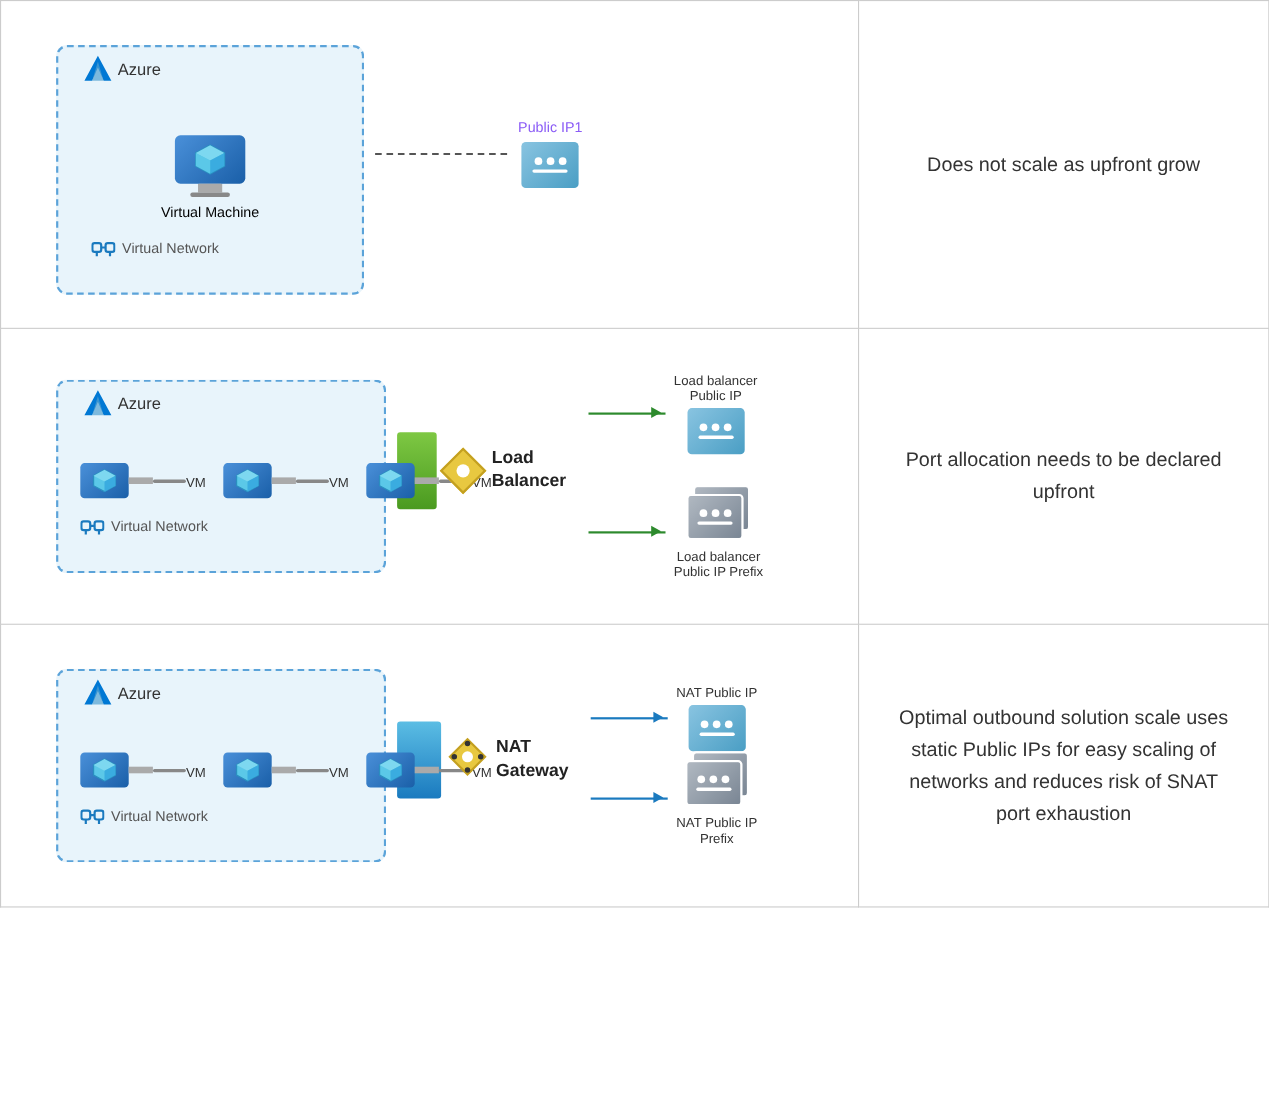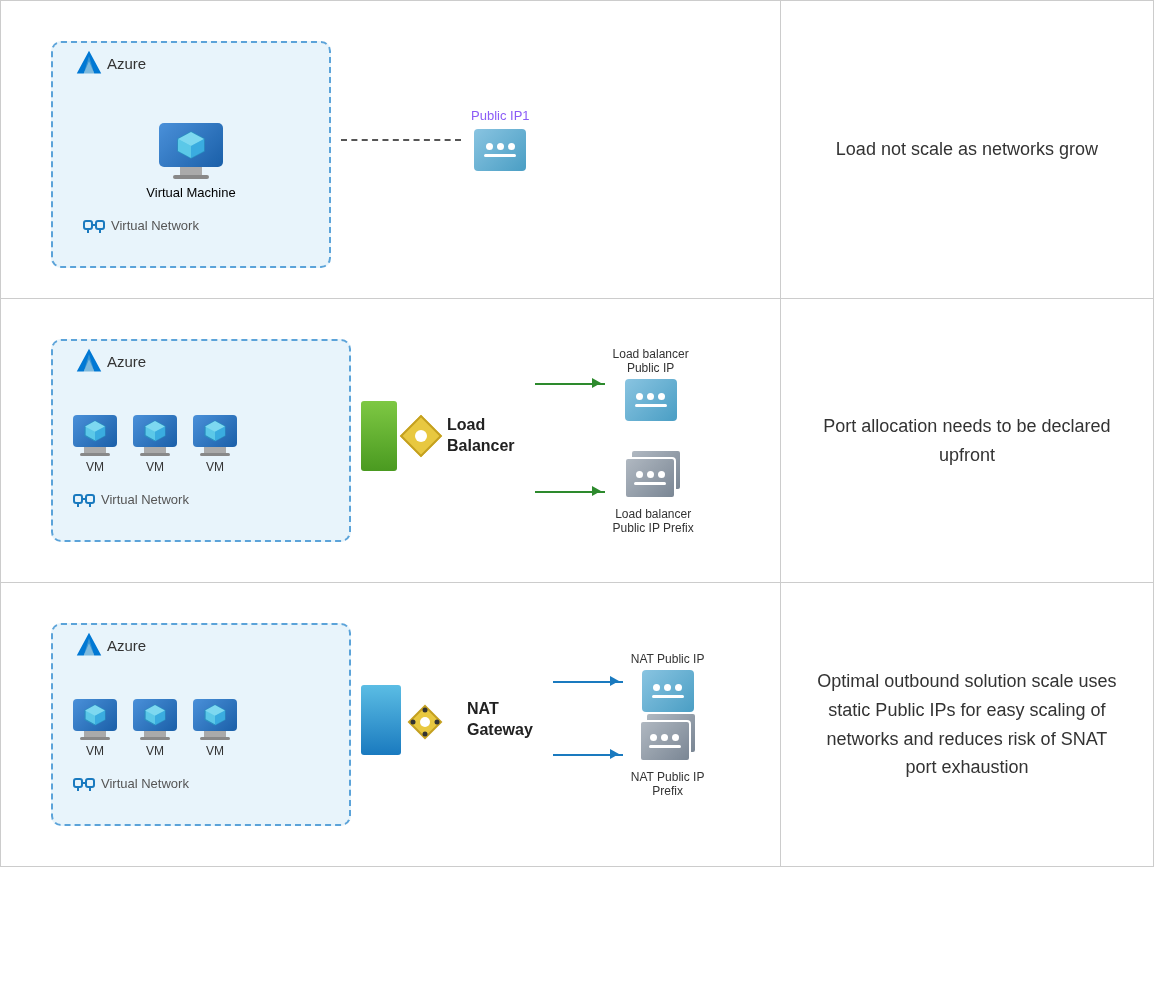--- a/index.html
+++ b/index.html
@@ -127,21 +127,21 @@
     .icon-label {
       font-size: 13px;
       color: #000000;
       text-align: center;
       margin-top: 6px;
     }
 
     
     .vm-small {
       display: flex;
-      flex-direction: column;
+      flex-direction: row;
       align-items: center;
     }
     .vm-small .monitor-sm {
       width: 44px;
       height: 32px;
       background: linear-gradient(135deg, #4a90d9, #1a5fa8);
       border-radius: 4px;
       display: flex;
       align-items: center;
       justify-content: center;
@@ -340,21 +340,21 @@
               <div class="server-dot"></div>
               <div class="server-dot"></div>
               <div class="server-dot"></div>
             </div>
             <div class="server-line"></div>
           </div>
         </div>
       </div>
     </td>
     <td class="desc-cell">
-      <span class="desc-text">Load not scale as networks grow</span>
+      <span class="desc-text">Does not scale as upfront grow</span>
     </td>
   </tr>
 
   <tr>
     <td class="diagram-cell">
       <div style="display:flex; align-items:center; padding:20px; gap:10px;">
 
         <div class="azure-box-rows">
           <div class="azure-logo">
             <svg class="azure-icon" viewBox="0 0 32 32">
@@ -538,21 +538,21 @@
               <line x1="17" y1="15" x2="17" y2="19" stroke="#1a7abf" stroke-width="2"></line>
             </svg>
             <span style="font-size:13px;color:#555;">Virtual Network</span>
           </div>
         </div>
 
         <div style="display:flex;align-items:center;gap:6px;margin-bottom:10px;">
           <div class="nat-icon-container">
             
           </div>
-          <div style="display:flex;align-items:flex-end;gap:24px;">
+          <div style="display:flex;align-items:flex-start;gap:8px;">
 
             <div style="position:relative;width:36px;height:36px;display:flex;align-items:center;justify-content:center;">
               <svg width="36" height="36" viewBox="0 0 36 36">
                 <polygon points="18,2 34,18 18,34 2,18" fill="#e8c840" stroke="#c4a020" stroke-width="2"></polygon>
                 <circle cx="18" cy="18" r="5" fill="white"></circle>
 
                 <circle cx="18" cy="6" r="2.5" fill="#333"></circle>
                 <circle cx="30" cy="18" r="2.5" fill="#333"></circle>
                 <circle cx="18" cy="30" r="2.5" fill="#333"></circle>
                 <circle cx="6" cy="18" r="2.5" fill="#333"></circle>

